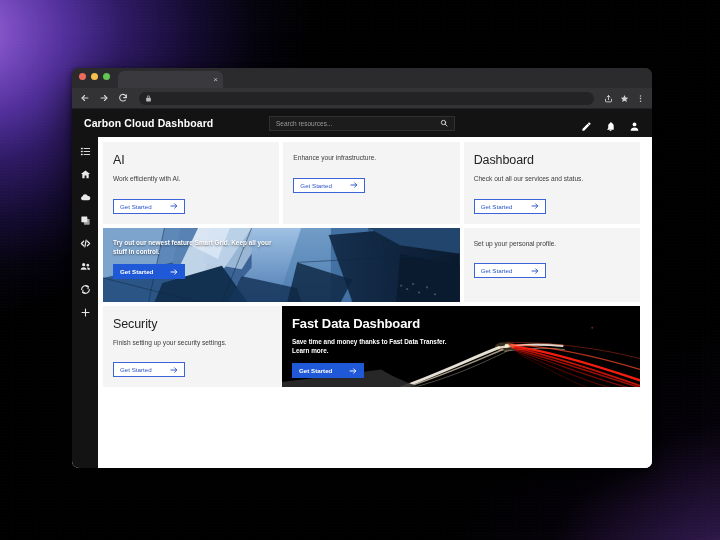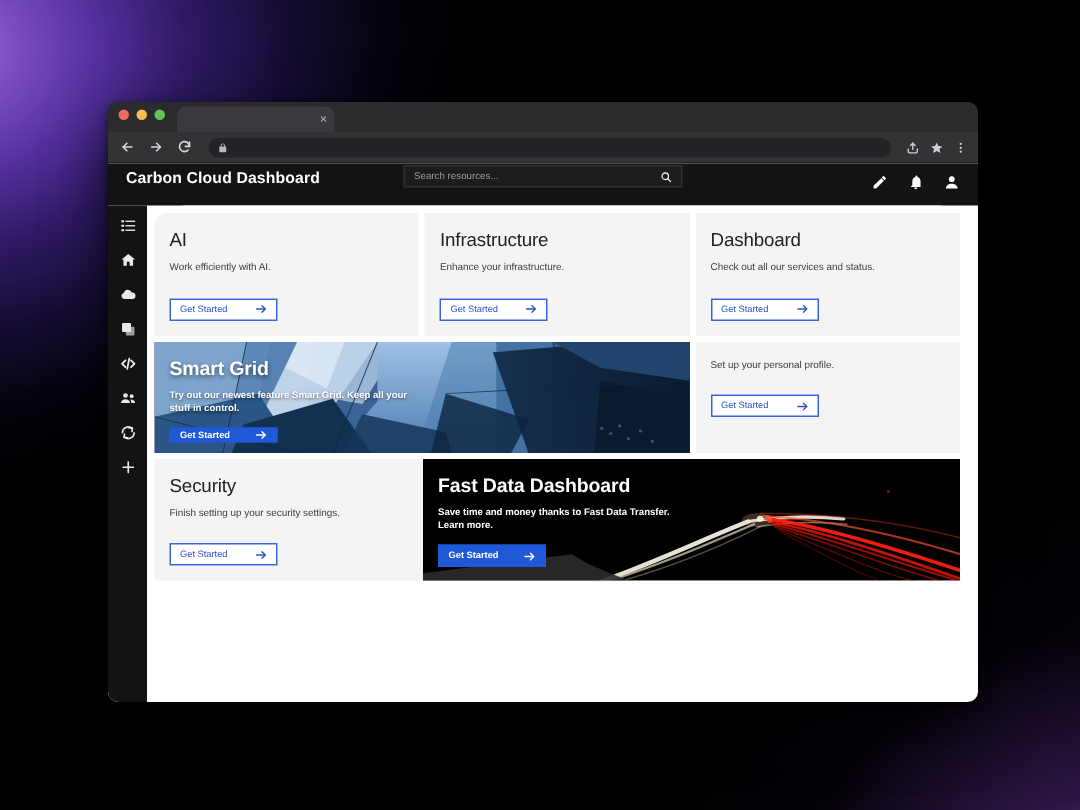--- a/index.html
+++ b/index.html
@@ -91,22 +91,22 @@
   .omnibox svg { width: 7px; height: 7px; color: #b9b9bd; display: block; }
   .omnibox .url { font-size: 7px; color: #9a9a9f; }
   .tb-right { display: flex; align-items: center; gap: 7px; }
   .tb-right svg { width: 9px; height: 9px; color: #cfcfd3; display: block; }
 
   
   #app { height: 359px; display: flex; flex-direction: column; background: #fff; }
 
   .appbar {
     height: 28px; background: #131313;
-    display: flex; align-items: flex-end;
-    padding: 12px 12px;
+    display: flex; align-items: center;
+    padding: 2px 12px;
     flex: 0 0 28px;
   }
   .appbar-title {
     color: #fff; font-size: 10.5px; font-weight: 700;
     letter-spacing: .1px;
   }
   .search-wrap {
     margin-left: auto; margin-right: auto;
     position: absolute; left: 50%; transform: translateX(-50%);
     width: 186px; height: 15px;
@@ -135,21 +135,20 @@
     padding-top: 6px; gap: 12px;
     flex: 0 0 26px;
   }
   .side-ic { width: 11px; height: 11px; color: #e9e9e9; display: block; }
 
   
   .content {
     flex: 1; background: #fff;
     padding: 5px 12px 0 5px;
     overflow: hidden;
-    border-radius: 26px;
   }
   .grid {
     display: grid;
     grid-template-columns: 1fr 1fr 1fr;
     gap: 4px;
   }
 
   .card {
     background: #f4f4f4;
     padding: 11px 10px 10px 10px;
@@ -375,21 +374,20 @@
               <span>
                 <svg viewBox="0 0 24 24" fill="none" stroke="currentColor" stroke-width="2.8" stroke-linecap="round" stroke-linejoin="round">
                     <line x1="3" y1="12" x2="20" y2="12"></line>
                     <polyline points="14 5.5 20.5 12 14 18.5"></polyline>
                   </svg>
               </span>
             </button>
           </div>
 
           <div class="card">
-            <h2>Infrastructure</h2>
             <p>Enhance your infrastructure.</p>
             <button class="btn">
               <span>Get Started</span>
               <span>
                 <svg viewBox="0 0 24 24" fill="none" stroke="currentColor" stroke-width="2.8" stroke-linecap="round" stroke-linejoin="round">
                     <line x1="3" y1="12" x2="20" y2="12"></line>
                     <polyline points="14 5.5 20.5 12 14 18.5"></polyline>
                   </svg>
               </span>
             </button>
@@ -457,21 +455,20 @@
                   <rect x="300" y="66" width="2" height="2"></rect>
                     <rect x="306" y="70" width="2" height="2"></rect>
                   <rect x="312" y="64" width="2" height="2"></rect>
                     <rect x="318" y="74" width="2" height="2"></rect>
                   <rect x="326" y="68" width="2" height="2"></rect>
                     <rect x="334" y="76" width="2" height="2"></rect>
                 </g>
               </svg>
             </div>
             <div class="media-inner">
-              <h2>Smart Grid</h2>
               <p>Try out our newest feature Smart Grid. Keep all your stuff in control.</p>
               <button class="btn solid">
                 <span>Get Started</span>
                 <span>
                   <svg viewBox="0 0 24 24" fill="none" stroke="currentColor" stroke-width="2.8" stroke-linecap="round" stroke-linejoin="round">
                       <line x1="3" y1="12" x2="20" y2="12"></line>
                       <polyline points="14 5.5 20.5 12 14 18.5"></polyline>
                     </svg>
                 </span>
               </button>

